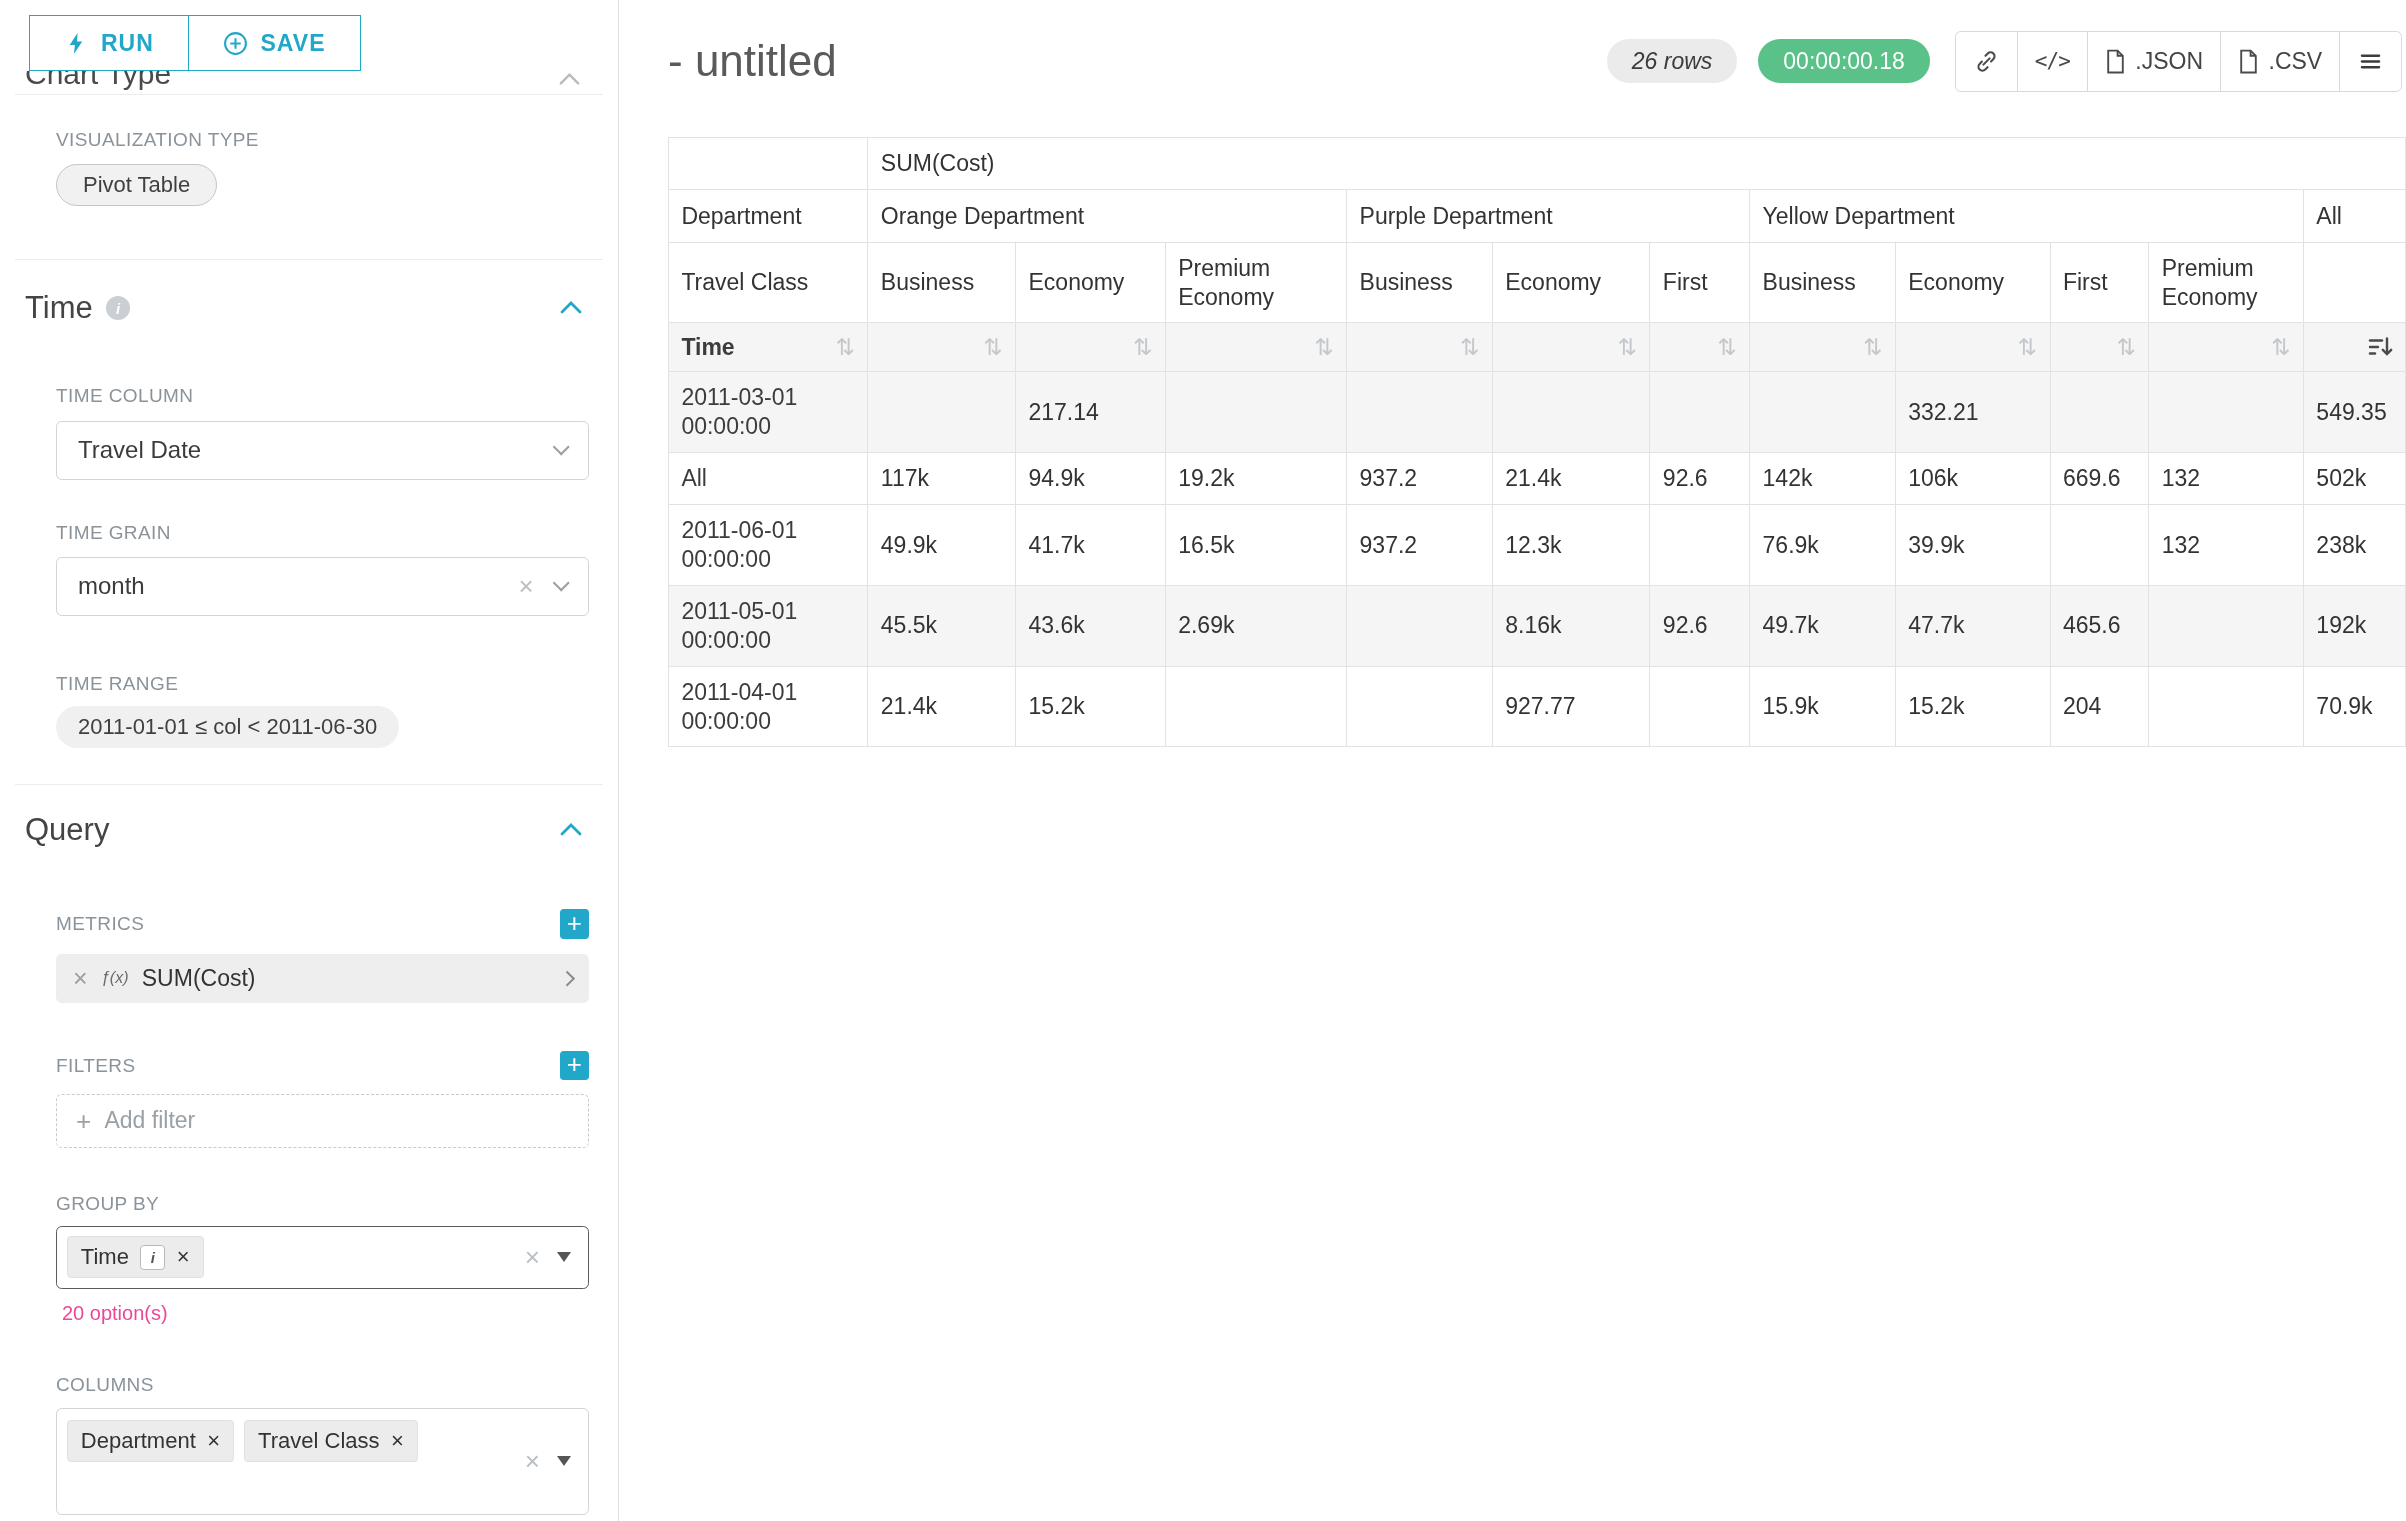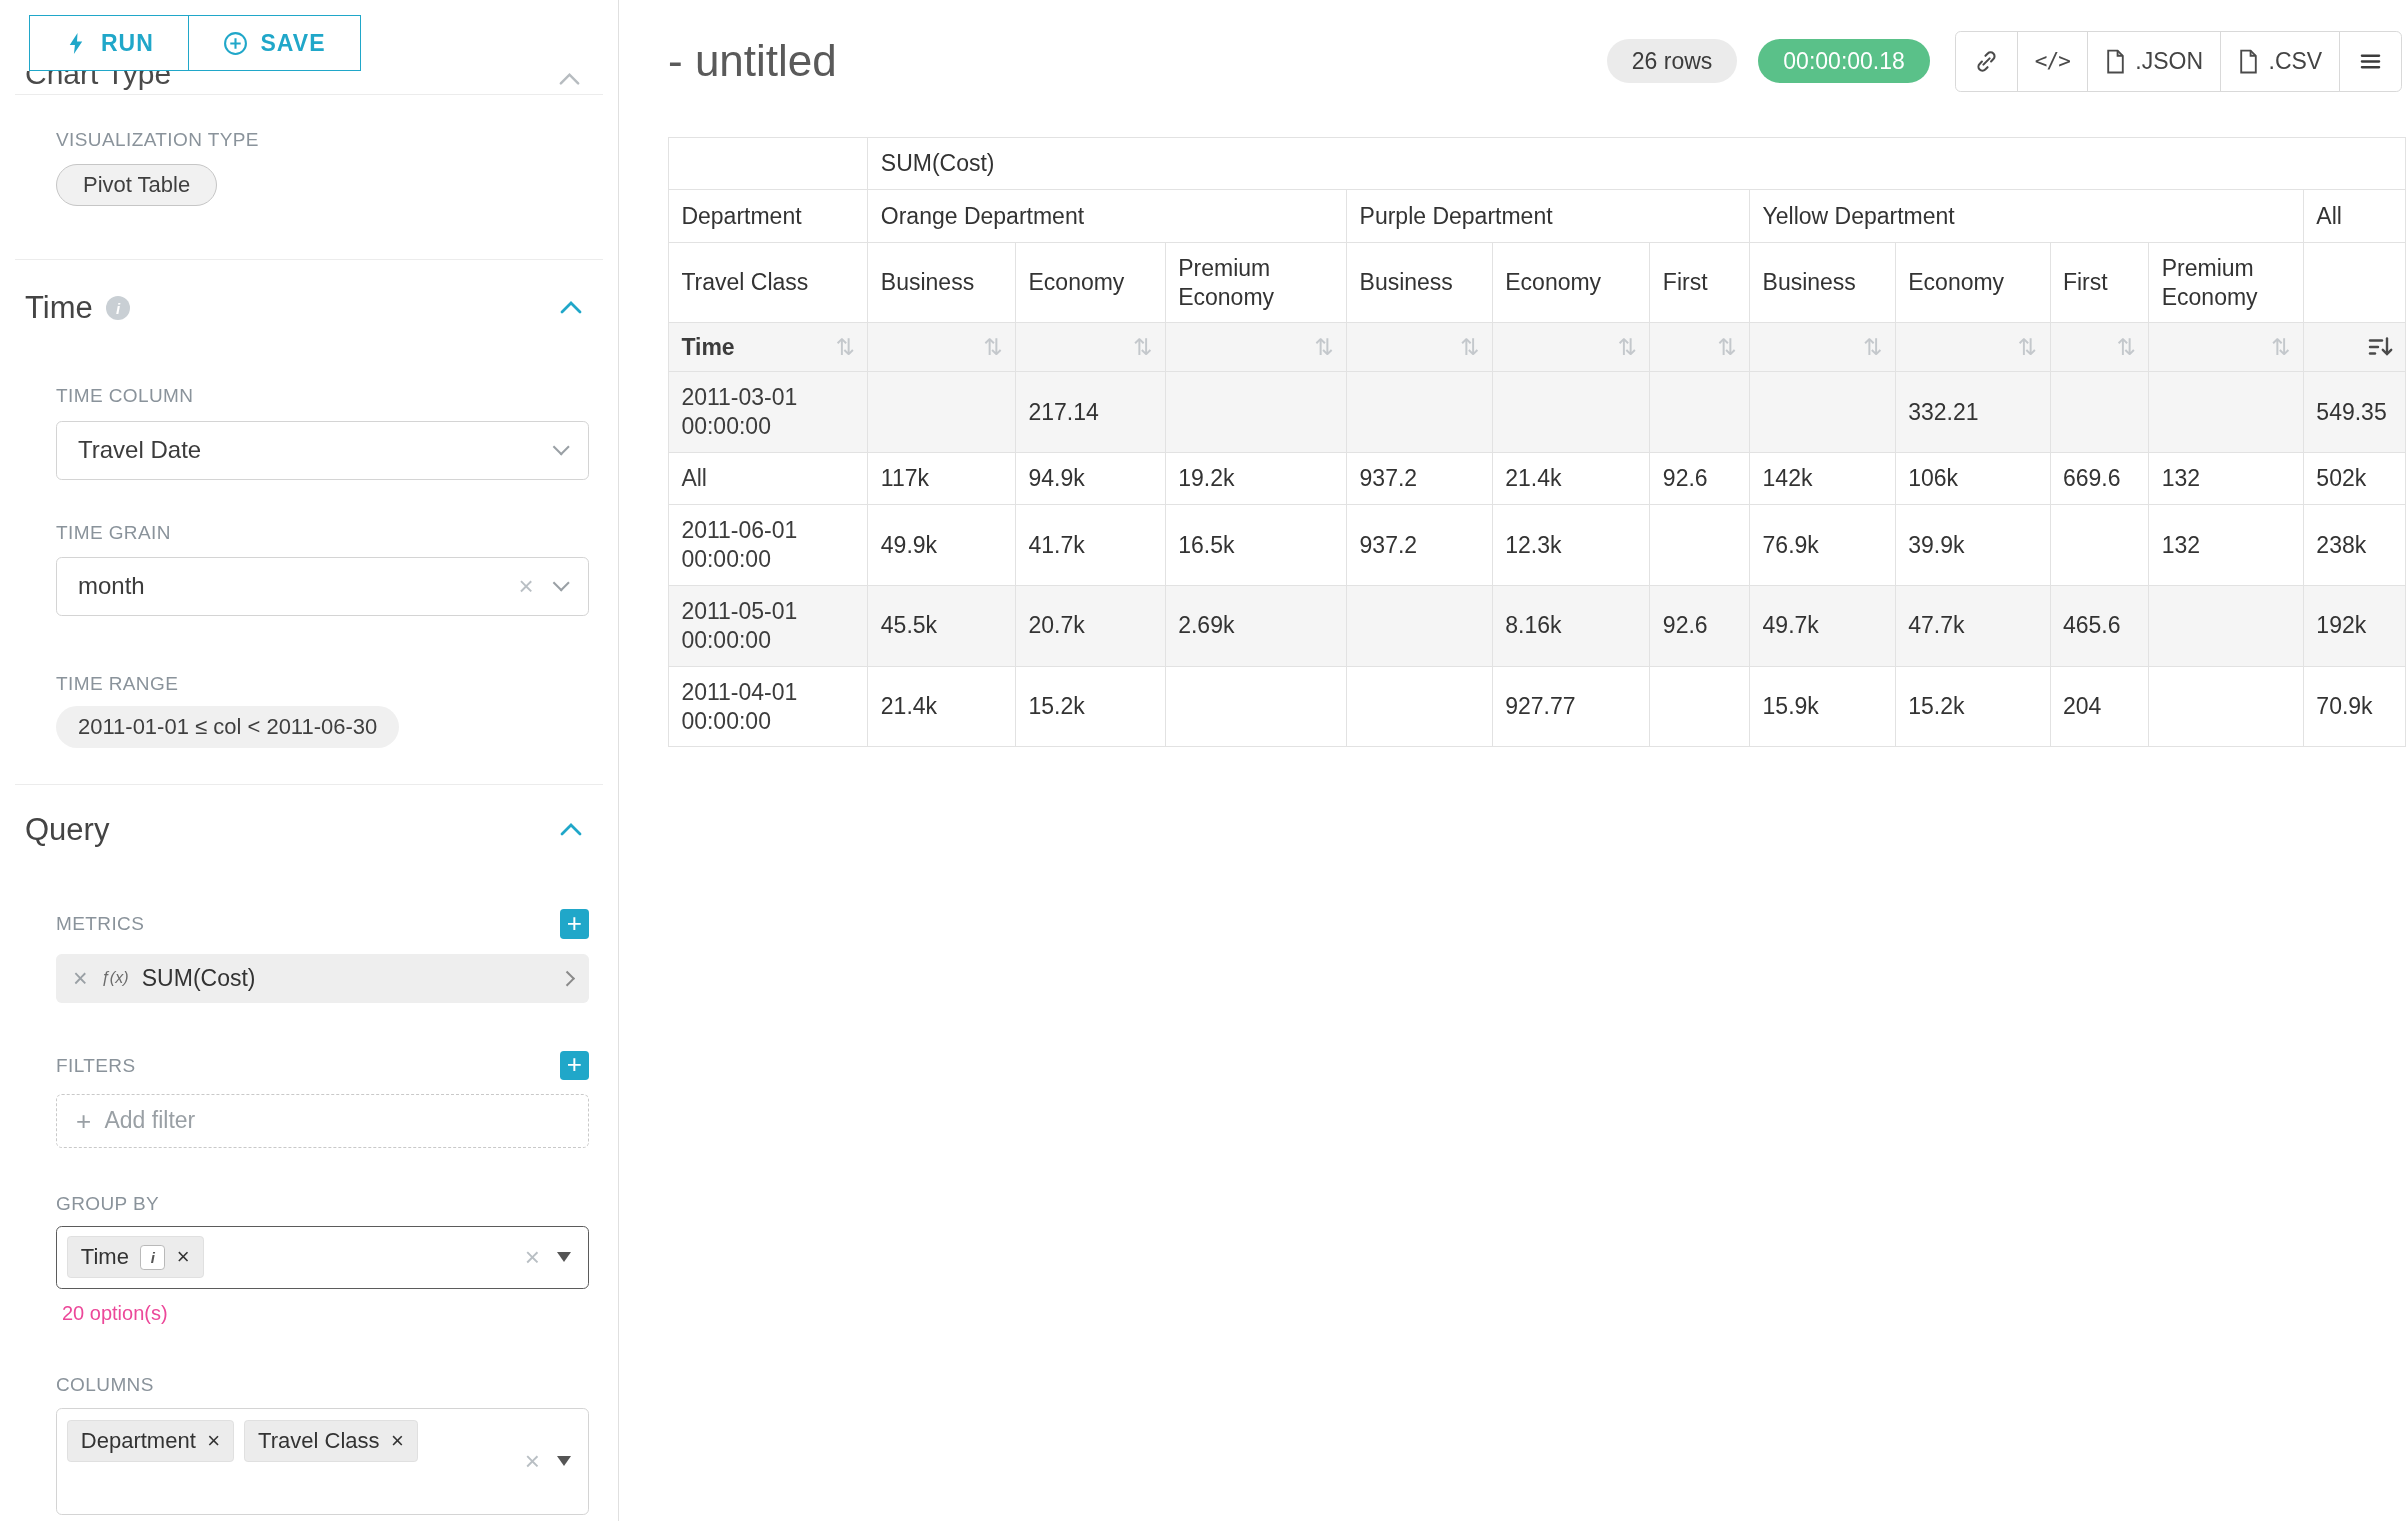--- a/index.html
+++ b/index.html
@@ -100,21 +100,21 @@
   .options-text { margin: 13.3px 0 0 62px; font-size: 20px; color: #ec4899; }.mt16{margin-top:15px}.mt28{margin-top:27px}
   .mt32{margin-top:30px}.mt36{margin-top:34px}.mt38{margin-top:36px}.mt44{margin-top:42px}
   .mt46{margin-top:57px}.mt47{margin-top:45px}.mt50{margin-top:48px}.mt51{margin-top:49px}
   .mt56{margin-top:53px}.mt62{margin-top:59px}.mt64{margin-top:61px}
 
   
   .main { flex: 1; overflow: hidden; }
   .main-header { display: flex; align-items: center; padding: 27px 3.8px 0 49px; height: 95px; }
   .page-title { font-size: 44px; color: #5a5a5a; font-weight: 400; }
   .mh-right { margin-left: auto; display: flex; align-items: center; }
-  .count-pill { height: 44px; padding: 0 25px; border-radius: 22px; background: #ebebeb; color: #3c3c3c; font-size: 23px; display: inline-flex; align-items: center; margin-right: 21px; }
+  .count-pill { height: 44px; padding: 0 25px; border-radius: 22px; background: #ebebeb; color: #3c3c3c; font-size: 23px; display: inline-flex; align-items: center; margin-right: 21px; font-style: italic; }
   .timer-pill { height: 44px; padding: 0 25px; border-radius: 22px; color: #fff; font-size: 23px; display: inline-flex; align-items: center; margin-right: 25px; }
   .btn-group { display: flex; }
   .gbtn {
     height: 61px; min-width: 63px; padding: 0 17px; background: #fff; border: 1px solid #d9d9d9;
     display: inline-flex; align-items: center; justify-content: center; gap: 9.5px;
     font-size: 23px; color: #444; margin-left: -1px; cursor: pointer; font-family: inherit;
   }
   .gbtn:first-child { border-radius: 5.7px 0 0 5.7px; margin-left: 0; }
   .gbtn:last-child { border-radius: 0 5.7px 5.7px 0; }
   .code-glyph { font-family: "DejaVu Sans Mono", monospace; font-size: 21px; letter-spacing: -1px; color: #4a4a4a; }
@@ -453,21 +453,21 @@
               <td></td>
               <td>76.9k</td>
               <td>39.9k</td>
               <td></td>
               <td>132</td>
               <td>238k</td>
             </tr>
             <tr class="stripe">
               <th class="row-key">2011-05-01 00:00:00</th>
               <td>45.5k</td>
-              <td>20.7k</td>
+              <td>43.6k</td>
               <td>2.69k</td>
               <td></td>
               <td>8.16k</td>
               <td>92.6</td>
               <td>49.7k</td>
               <td>47.7k</td>
               <td>465.6</td>
               <td></td>
               <td>192k</td>
             </tr>

